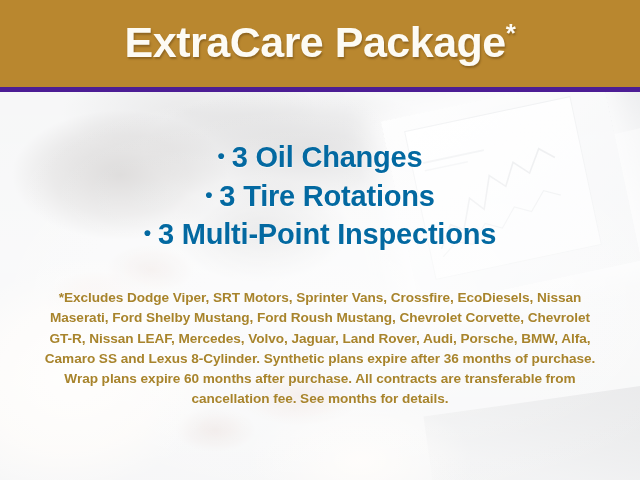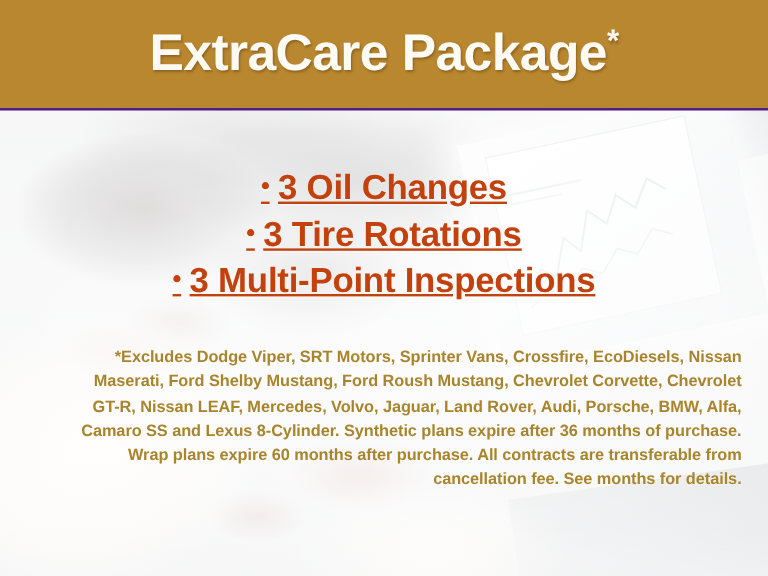--- a/index.html
+++ b/index.html
@@ -107,21 +107,21 @@
   .bg-veil2 {
     background: radial-gradient(ellipse 420px 230px at 330px 300px, rgba(255,255,255,0.50) 0%, rgba(255,255,255,0.10) 70%, rgba(255,255,255,0) 100%);
   }
 
   
   .header-band {
     position: absolute;
     left: 0; top: 0;
     width: 640px; height: 92px;
     background: #b9872f;
-    border-bottom: 2px solid #4c1d95;
+    border-bottom: 5px solid #4c1d95;
     box-sizing: border-box;
     display: flex;
     align-items: center;
     justify-content: center;
     z-index: 5;
   }
   .header-title {
     color: #fdfbf4;
     font-size: 43px;
     font-weight: bold;
@@ -139,28 +139,27 @@
 
   
   .benefits {
     position: absolute;
     left: 0; top: 138px;
     width: 640px;
     z-index: 4;
     text-align: center;
   }
   .benefit-row {
-    color: #c2410c;
+    color: #0369a1;
     font-size: 29px;
     font-weight: bold;
     line-height: 1.33;
     letter-spacing: -0.2px;
     white-space: nowrap;
     text-shadow: 0 1px 1px rgba(255,255,255,0.65);
-    text-decoration: underline;
   }
   .benefit-row .dot {
     font-size: 21px;
     vertical-align: 4px;
     margin-right: 7px;
   }
 
   
   .disclaimer {
     position: absolute;
@@ -168,21 +167,21 @@
     width: 596px;
     z-index: 4;
     text-align: center;
     color: #a8842c;
     font-size: 13.6px;
     font-weight: bold;
     line-height: 20.3px;
     letter-spacing: -0.05px;
     text-shadow: 0 1px 1px rgba(255,255,255,0.6);
   }
-  .disclaimer-line { white-space: nowrap; text-align: right; }
+  .disclaimer-line { white-space: nowrap; }
 </style>
 </head>
 <body>
 
 <div id="poster">
 
   <div class="bg-layer bg-engine"></div>
   <div class="bg-layer bg-warm"></div>
   <div class="bg-keys"></div>
   <div class="bg-slab"></div>

